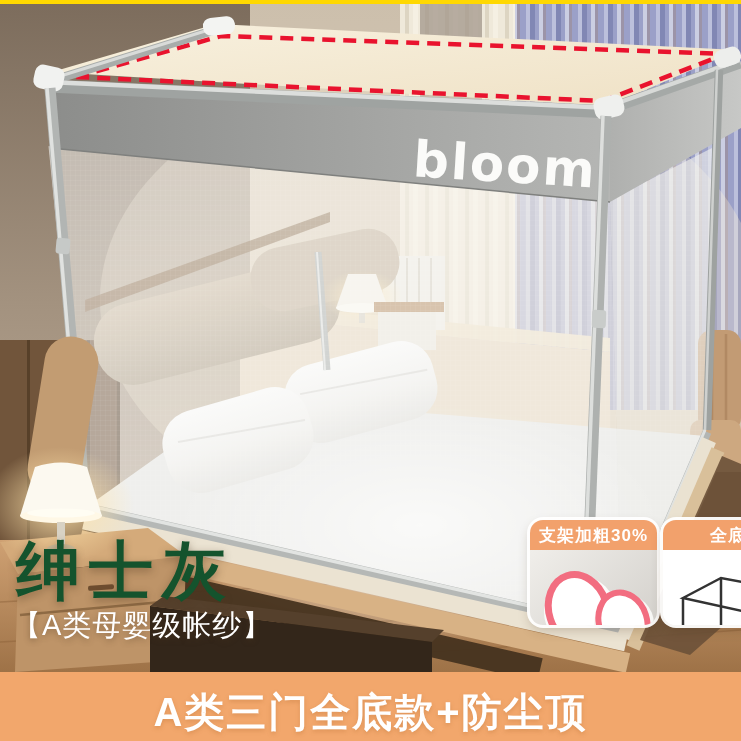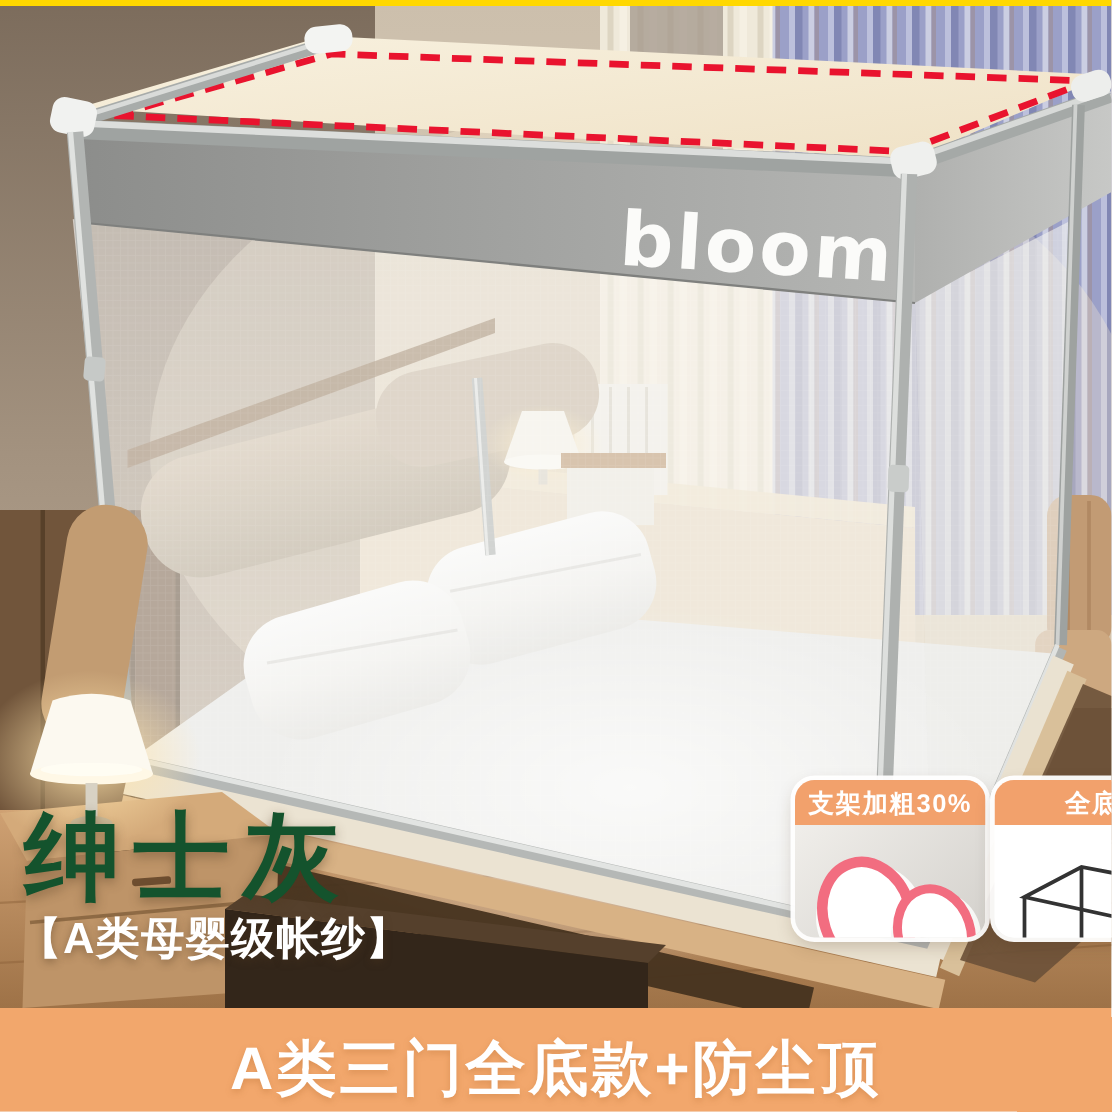--- a/index.html
+++ b/index.html
@@ -6,21 +6,21 @@
   .stage{position:relative;width:741px;height:741px;overflow:hidden;
          font-family:"Liberation Sans","DejaVu Sans",sans-serif;}
   .photo{position:absolute;left:0;top:0;width:741px;height:672px;overflow:hidden;}
   .scene{position:absolute;left:0;top:0;}
   .top-strip{position:absolute;left:0;top:0;width:741px;height:4px;z-index:30;}
   
   .title{position:absolute;left:16px;top:528px;z-index:20;
          font-size:64px;font-weight:900;color:#14532d;letter-spacing:9px;
          text-shadow:0 3px 8px rgba(80,55,30,.45);}
   .subtitle{position:absolute;left:12px;top:606px;z-index:20;
-         font-size:29px;font-weight:700;color:#ffffff;letter-spacing:1px;
+         font-size:29px;font-weight:400;color:#ffffff;letter-spacing:1px;
          text-shadow:0 2px 6px rgba(80,55,30,.45);}
   
   .badge{position:absolute;top:508px;height:105px;border-radius:13px;overflow:hidden;
          background:#fff;z-index:20;
          box-shadow:0 0 0 3px rgba(255,255,255,.95),0 5px 12px rgba(70,45,20,.25);margin-top:12px;}
   .badge-1{left:530px;width:127px;}
   .badge-2{left:663px;width:130px;}
   .badge .hd{height:30px;background:#F2A16C;color:#fff;display:flex;
          align-items:center;justify-content:center;font-size:17px;font-weight:bold;
          letter-spacing:1px;white-space:nowrap;}

